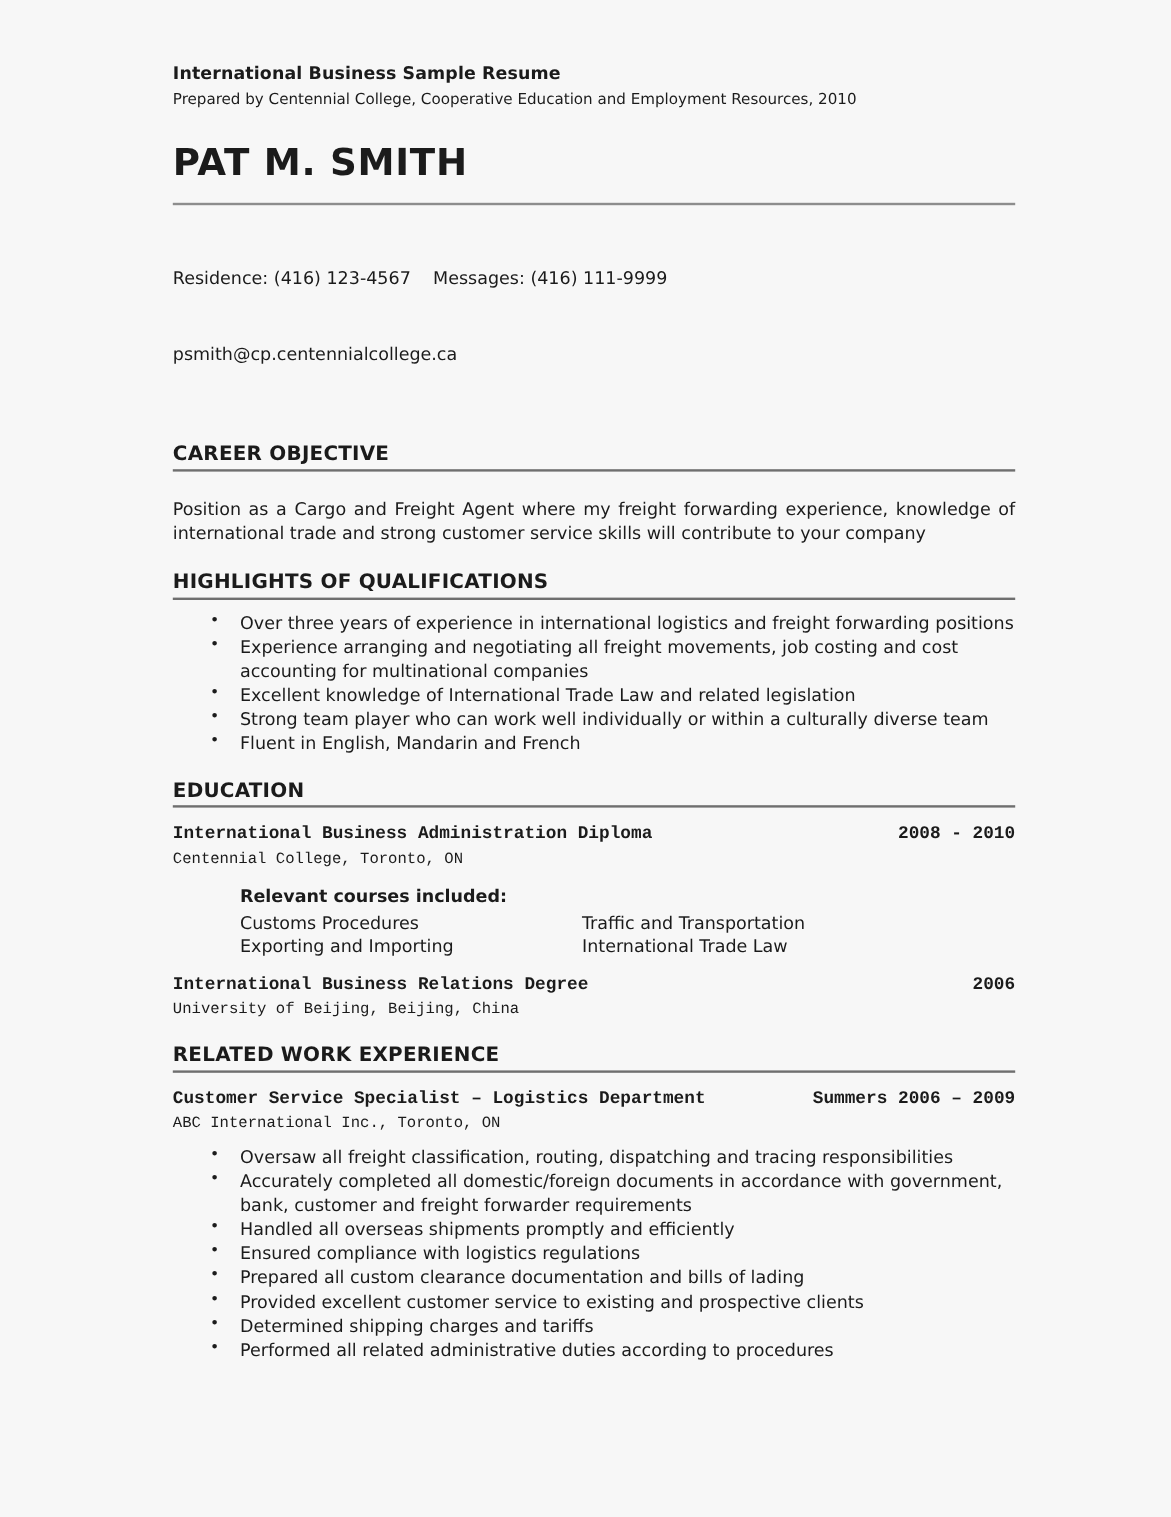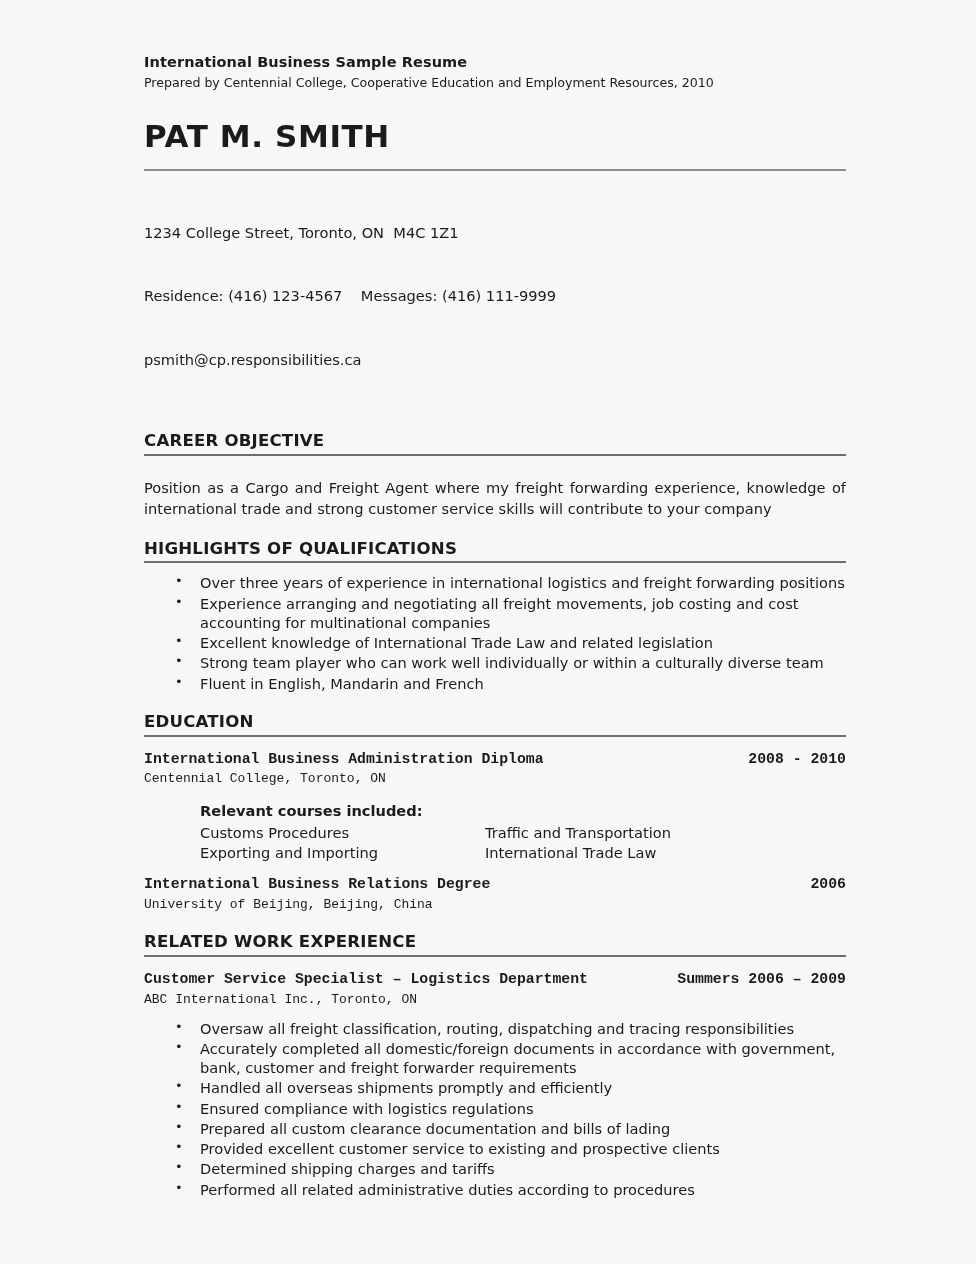--- a/index.html
+++ b/index.html
@@ -160,23 +160,22 @@
 <div class="page">
   <div class="sheet">
 
     <div class="doc-kicker">International Business Sample Resume</div>
     <div class="doc-subkicker">Prepared by Centennial College, Cooperative Education and Employment Resources, 2010</div>
 
     <div class="cand-name">PAT M. SMITH</div>
     <hr class="rule rule-name">
 
     <div class="contact">
-      <div>1234 College Street, Toronto, ON  M4C 1Z1</div>
       <div>Residence: (416) 123-4567    Messages: (416) 111-9999</div>
-      <div>psmith@cp.responsibilities.ca</div>
+      <div>psmith@cp.centennialcollege.ca</div>
     </div>
 
     <div class="section">
       <div class="section-title">CAREER OBJECTIVE</div>
       <hr class="section-title-rule">
       <div class="objective">Position as a Cargo and Freight Agent where my freight forwarding experience, knowledge of international trade and strong customer service skills will contribute to your company</div>
     </div>
 
     <div class="section">
       <div class="section-title">HIGHLIGHTS OF QUALIFICATIONS</div>

